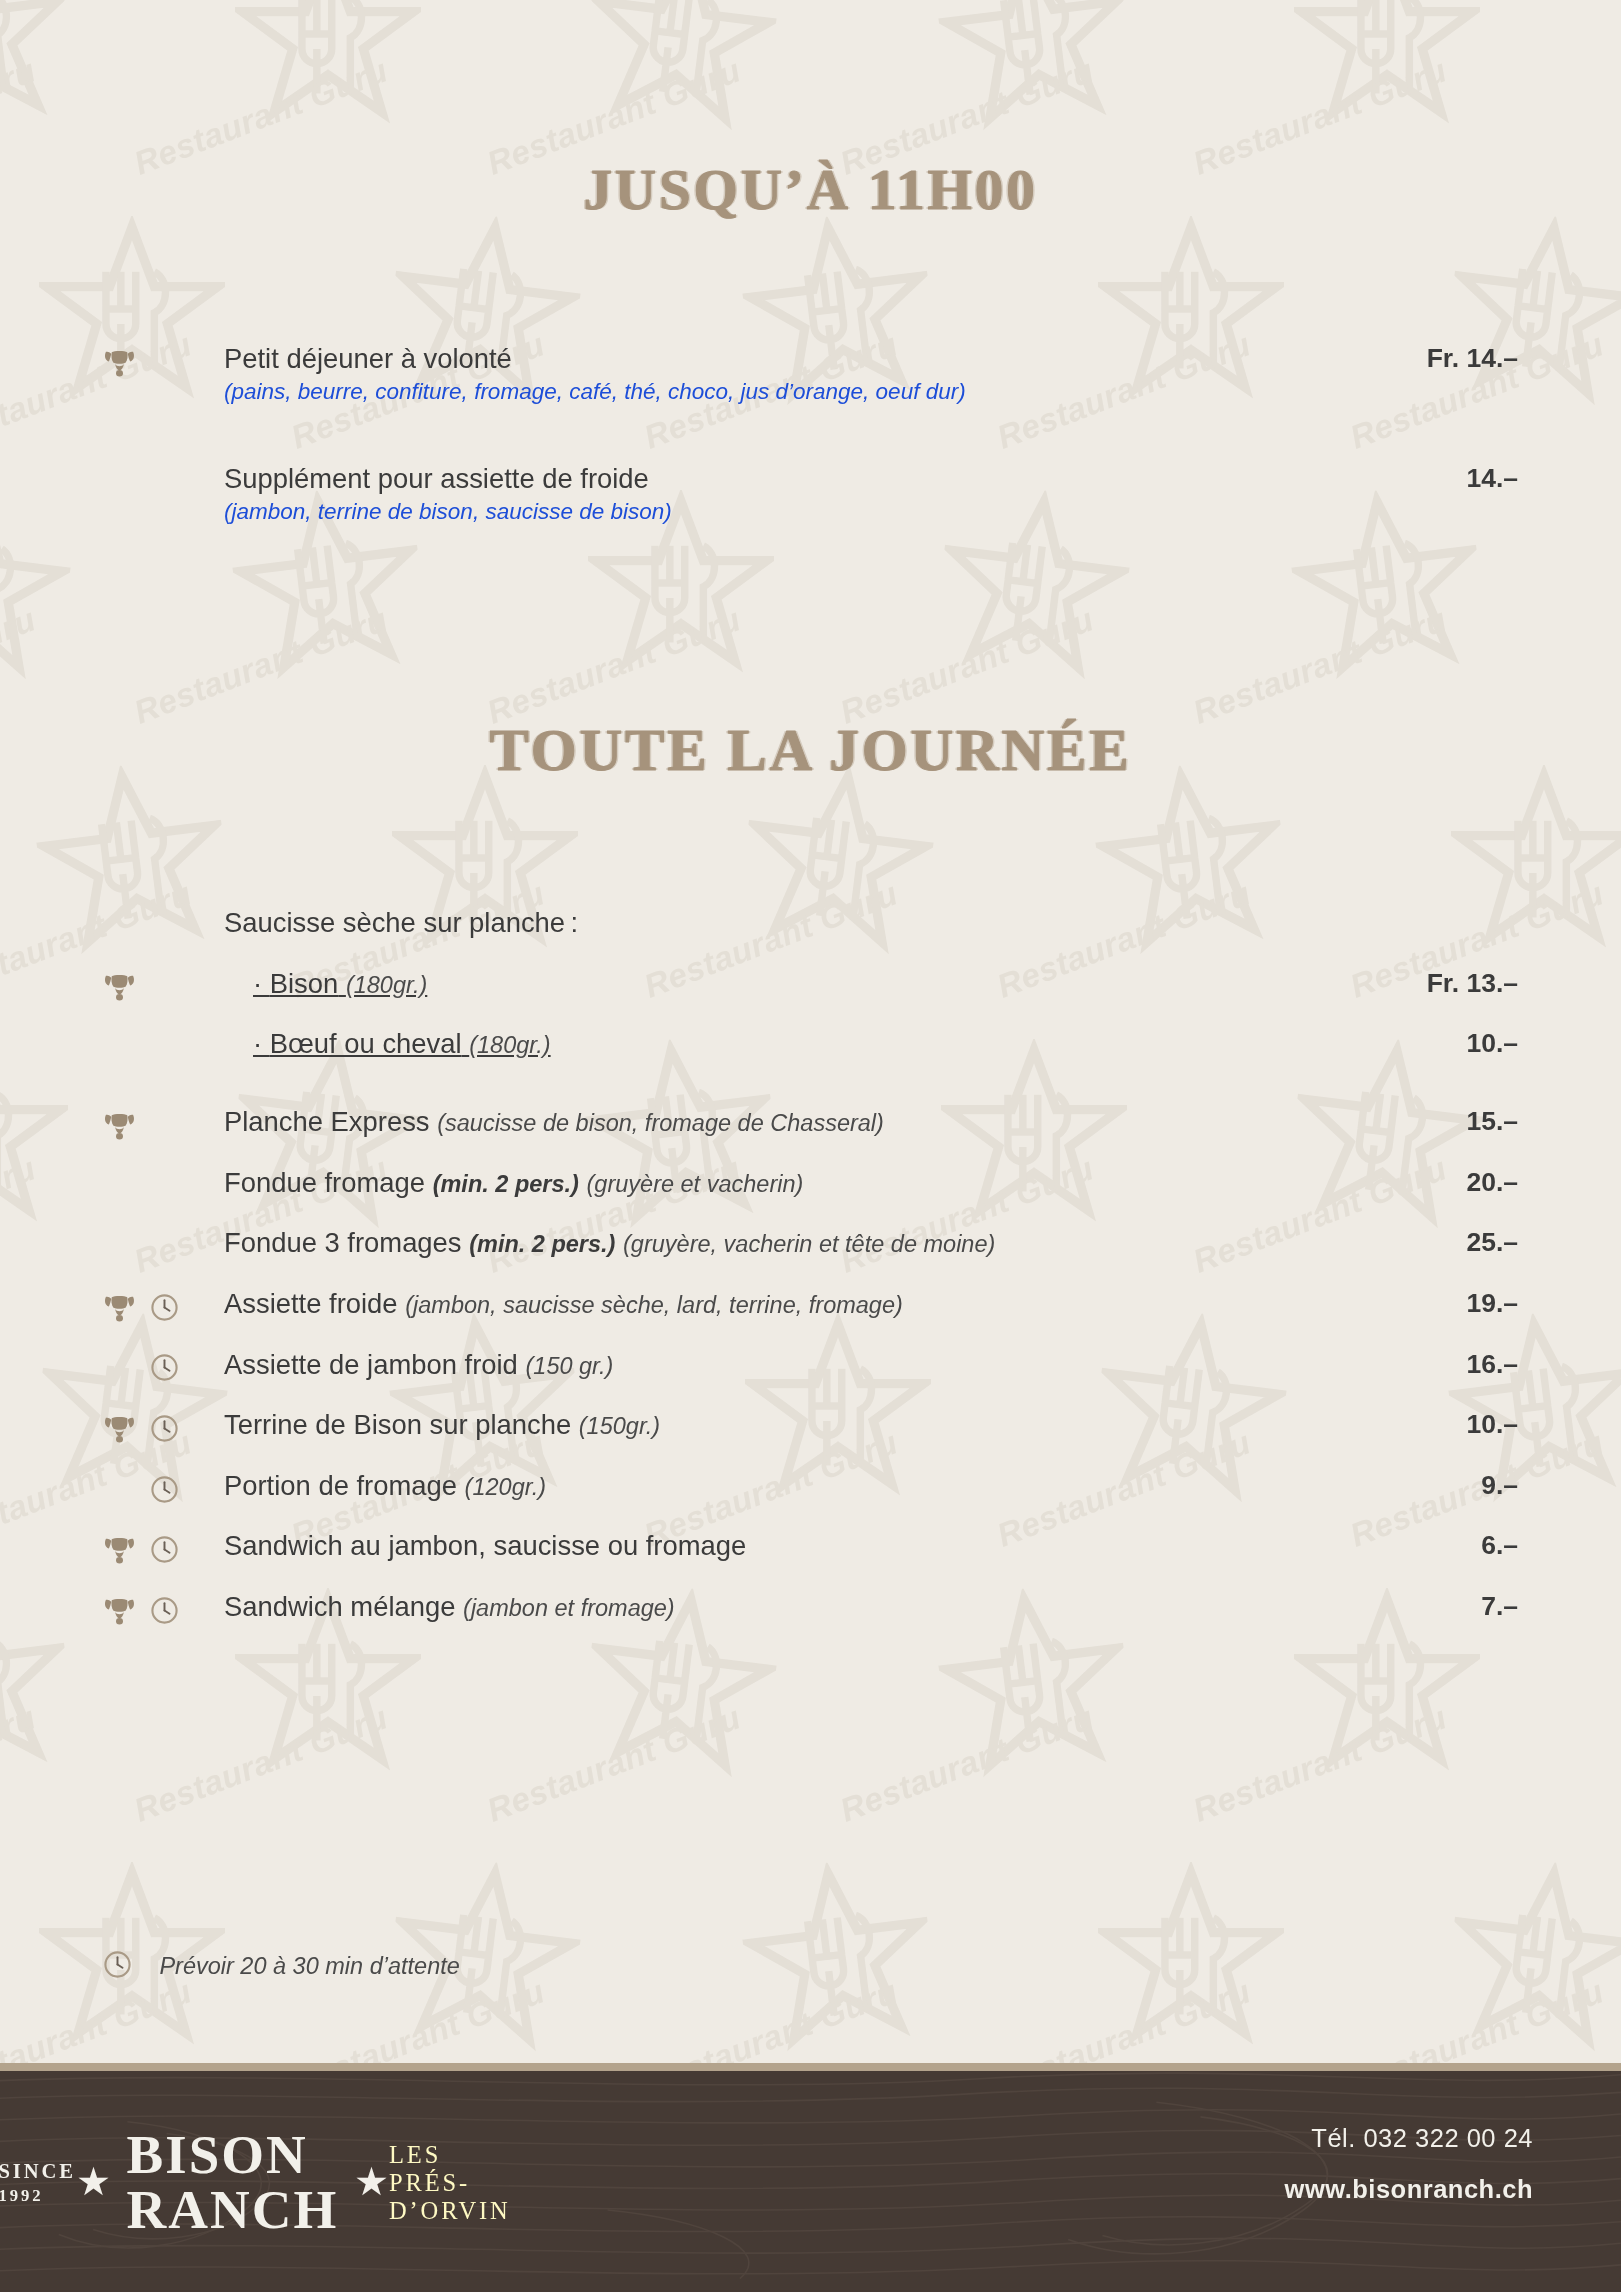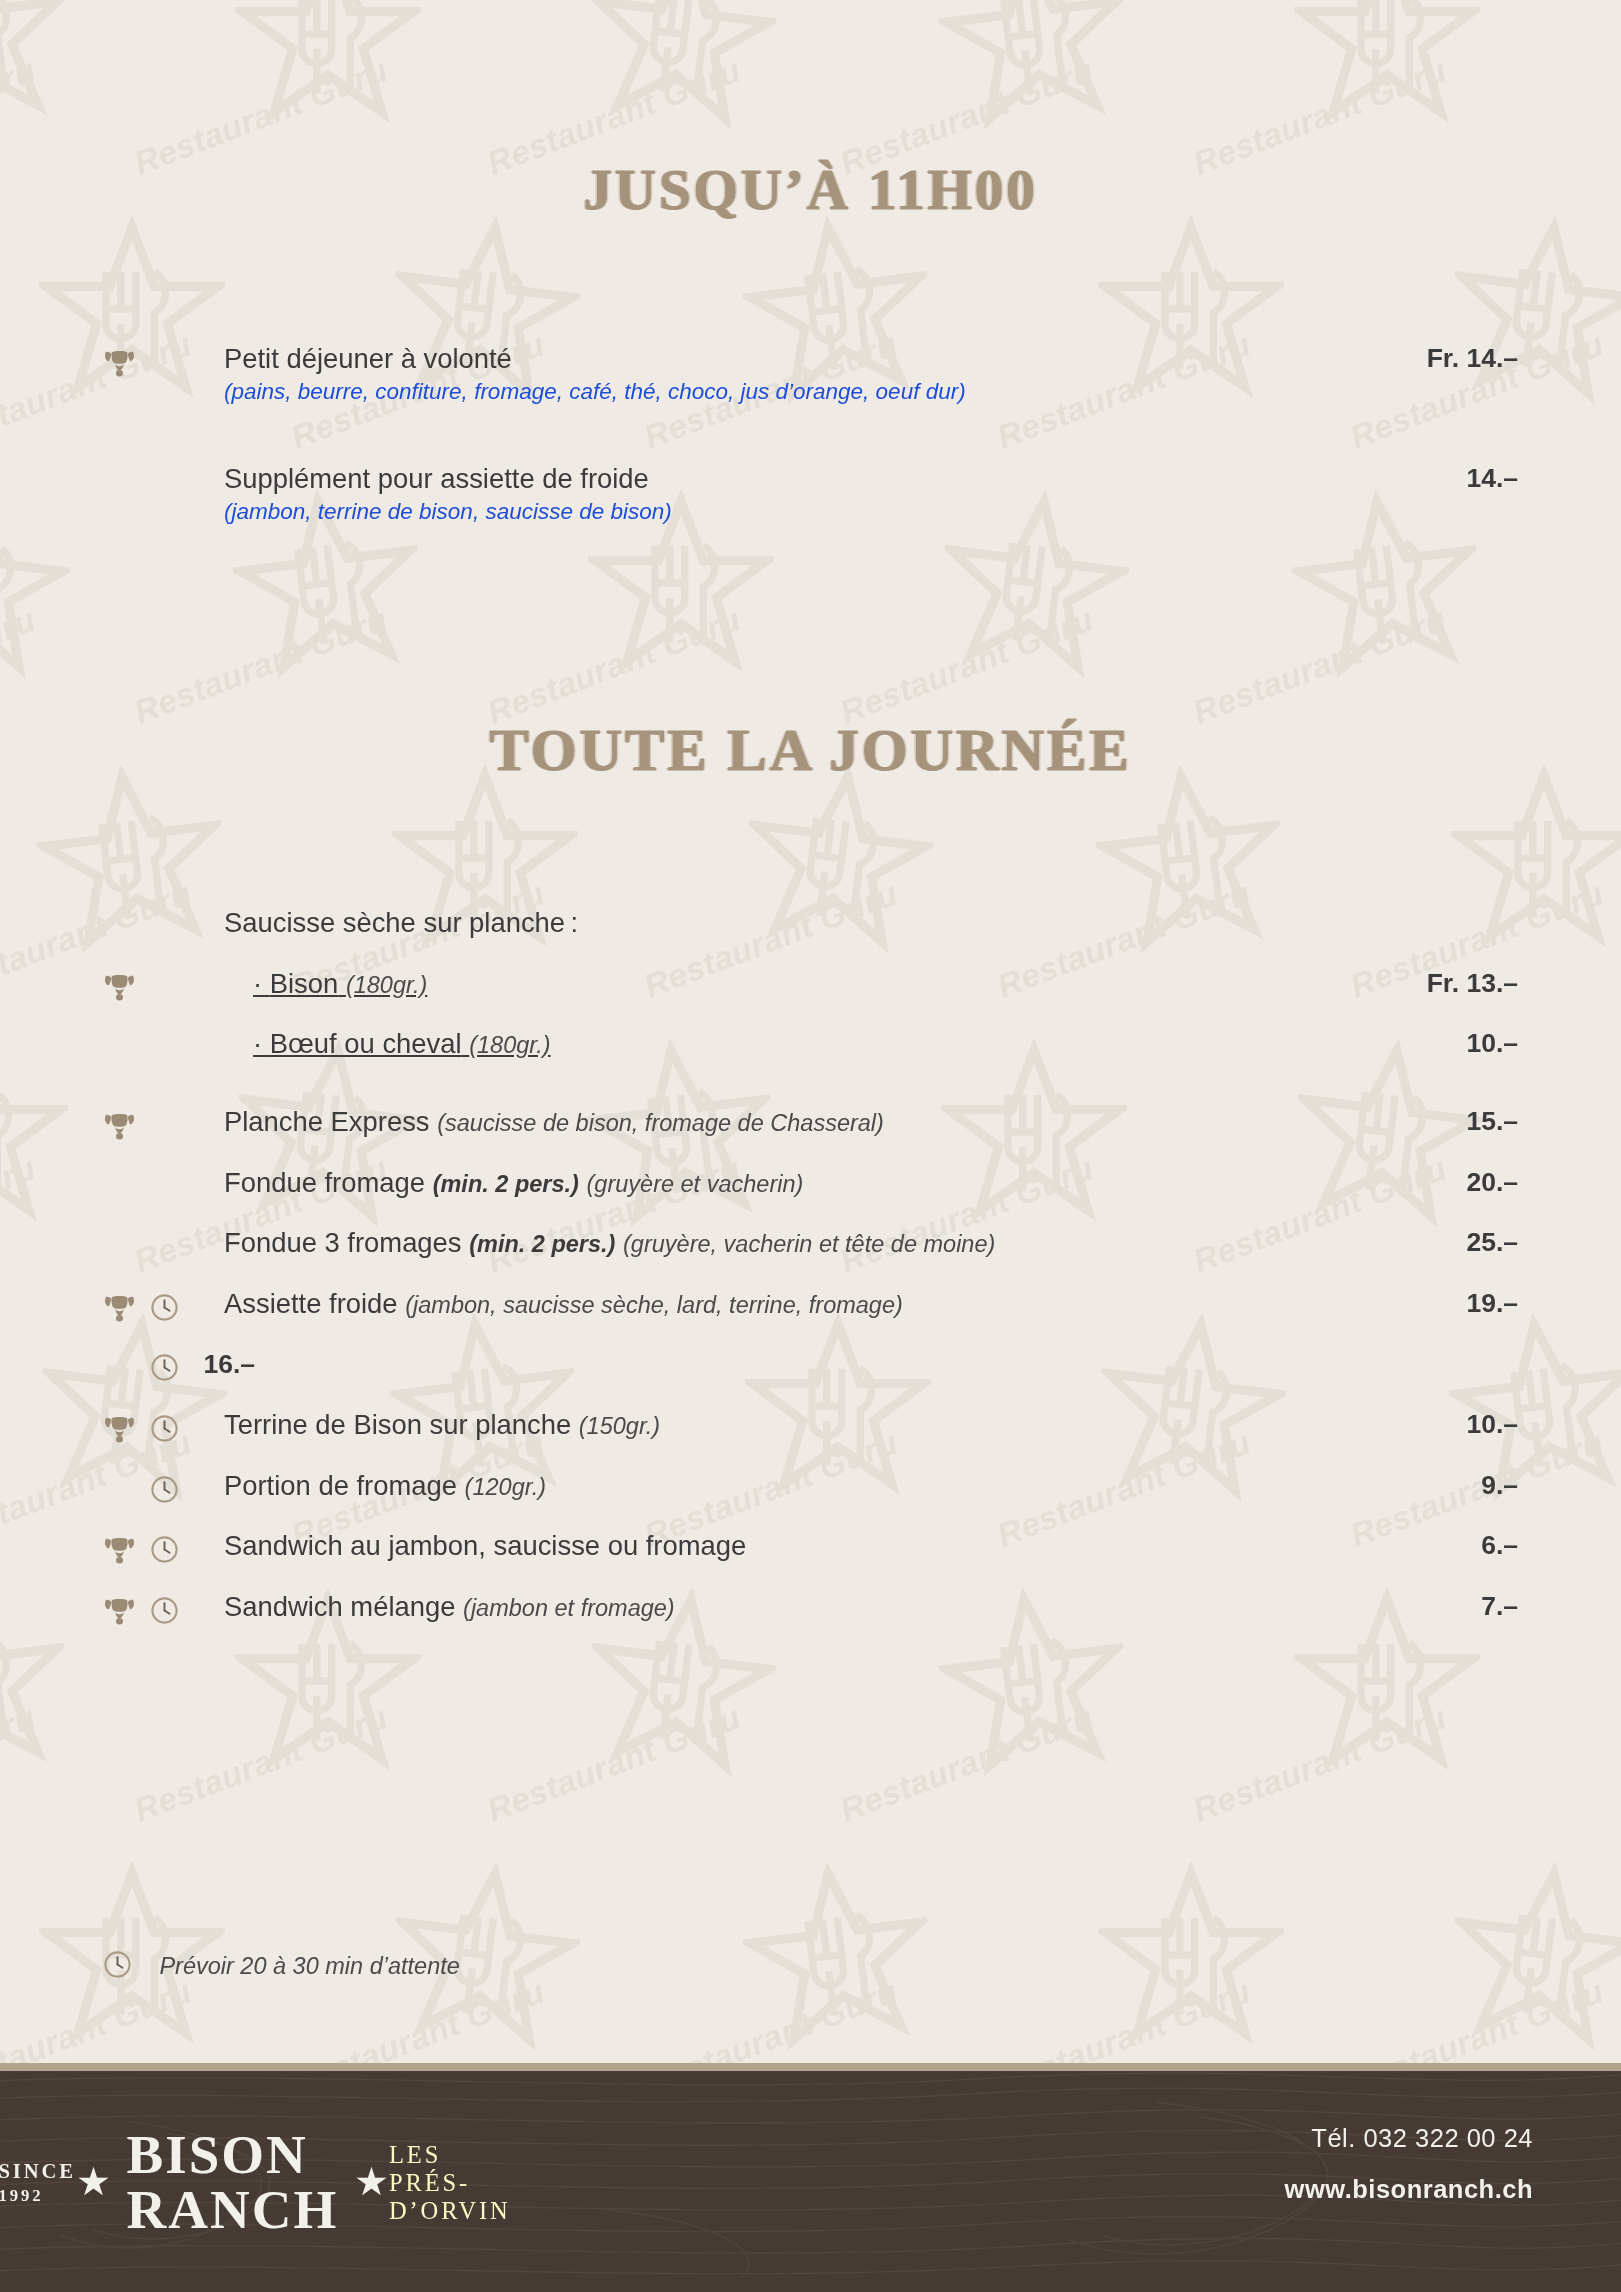--- a/index.html
+++ b/index.html
@@ -629,20 +629,21 @@
       <div class="gap-sm"></div>
       <div class="row">
         <div class="icons">
           <span class="icon-spacer"></span>
           <svg class="icon-clock" width="29" height="29" viewBox="0 0 30 30">
     <circle cx="15" cy="15" r="12.5" fill="none" stroke="#a99a86" stroke-width="2.2"></circle>
     <line x1="15" y1="15" x2="15" y2="7.5" stroke="#6b6056" stroke-width="2" stroke-linecap="round"></line>
     <line x1="15" y1="15" x2="20.2" y2="18.4" stroke="#6b6056" stroke-width="2" stroke-linecap="round"></line>
   </svg>
         </div>
+        <div class="name-cell"><span>Assiette de jambon froid</span> <span class="desc">(150 gr.)</span></div>
         <div class="price-cell">16.–</div>
       </div>
       <div class="gap-sm"></div>
       <div class="row">
         <div class="icons">
           <svg class="icon-bison" viewBox="0 0 34 30">
     <g fill="#9b8a74">
       <path d="M3 4 C 1 8, 2 13, 6 14 C 7.5 11, 8 8, 8.5 6 C 6.8 4.4, 5 3.4, 3 4 Z"></path>
       <path d="M31 4 C 33 8, 32 13, 28 14 C 26.5 11, 26 8, 25.5 6 C 27.2 4.4, 29 3.4, 31 4 Z"></path>
       <path d="M9 4.5 C 11.5 2.5, 22.5 2.5, 25 4.5 C 25.8 8.5, 25.2 12.5, 23.5 15 C 21 16.8, 13 16.8, 10.5 15 C 8.8 12.5, 8.2 8.5, 9 4.5 Z"></path>

